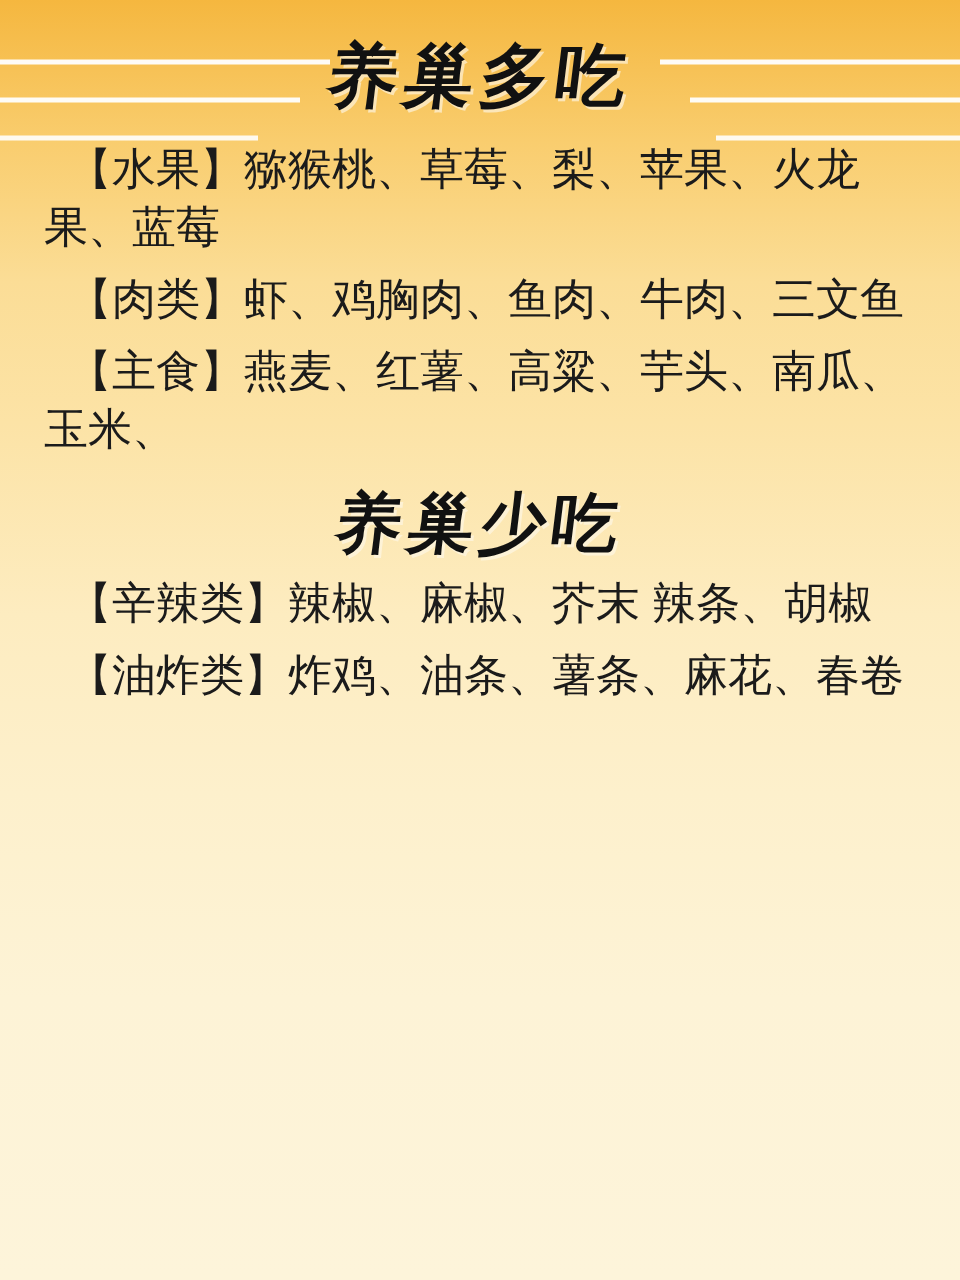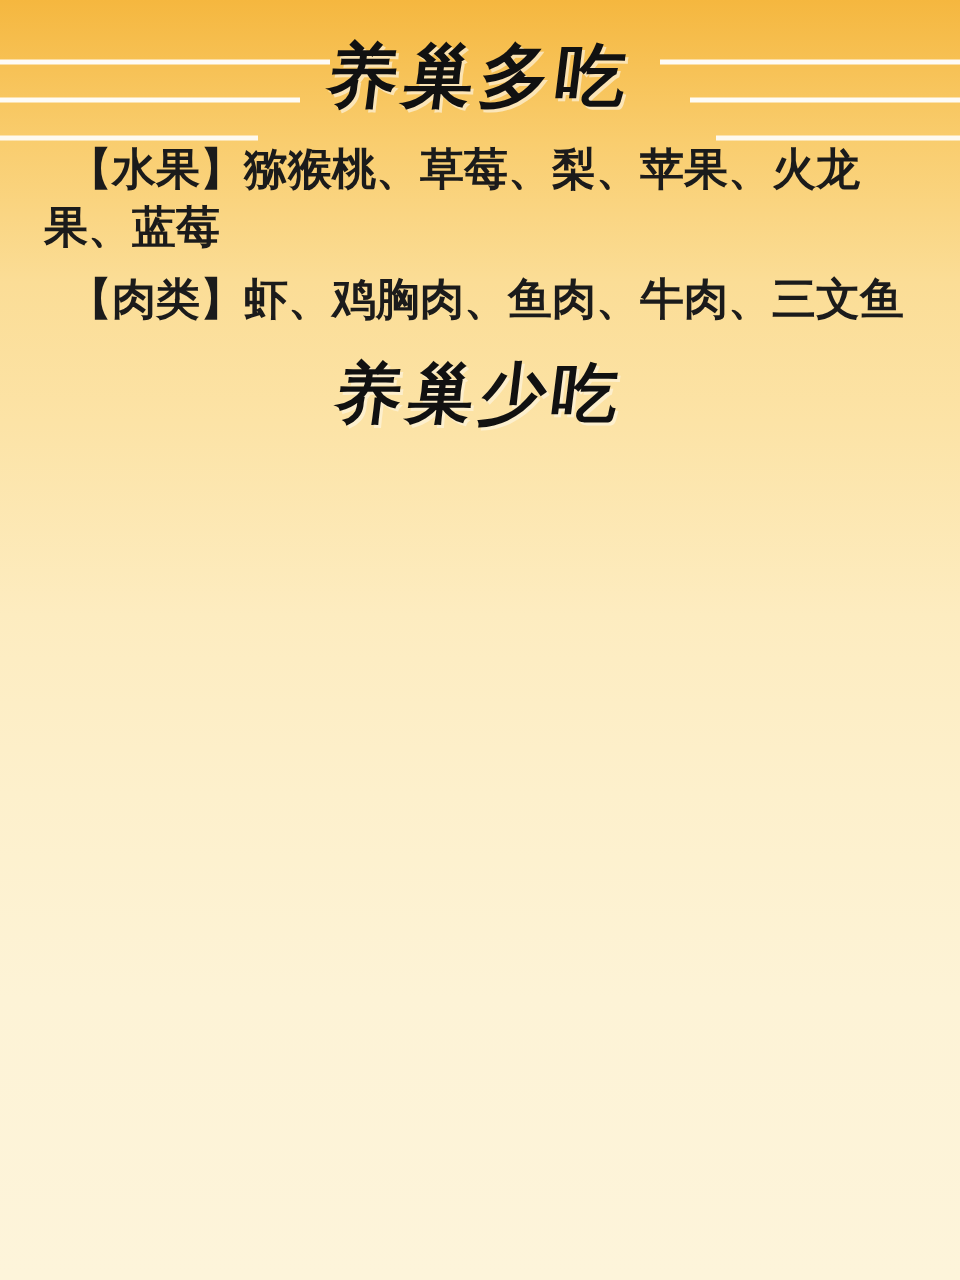--- a/index.html
+++ b/index.html
@@ -58,21 +58,21 @@
   .section-2-title {
     text-align: center;
     margin-top: 26px;
     margin-bottom: 10px;
   }
   .list {
     padding: 0 38px 0 44px;
   }
   .row {
     font-size: 44px;
-    font-weight: bold;
+    font-weight: normal;
     color: #1b1b1b;
     line-height: 1.32;
     margin: 0 0 14px 0;
     text-indent: 24px;
     letter-spacing: 0px;
     word-break: break-all;
   }
   .body-top {
     margin-top: 22px;
   }
@@ -91,22 +91,25 @@
     <line x1="716" y1="138" x2="960" y2="138" stroke="#ffffff" stroke-width="5" opacity="0.9"></line>
   </svg>
 
   <div class="title-block">
     <div class="title">养巢多吃</div>
   </div>
 
   <div class="list body-top">
     <p class="row">【水果】猕猴桃、草莓、梨、苹果、火龙果、蓝莓</p>
     <p class="row">【肉类】虾、鸡胸肉、鱼肉、牛肉、三文鱼</p>
+    <p class="row">【主食】燕麦、红薯、高粱、芋头、南瓜、玉米、</p>
   </div>
 
   <div class="section-2-title">
     <div class="title-2">养巢少吃</div>
   </div>
 
   <div class="list">
+    <p class="row">【辛辣类】辣椒、麻椒、芥末 辣条、胡椒</p>
+    <p class="row">【油炸类】炸鸡、油条、薯条、麻花、春卷</p>
   </div>
 
 </div>
 
 </body></html>

